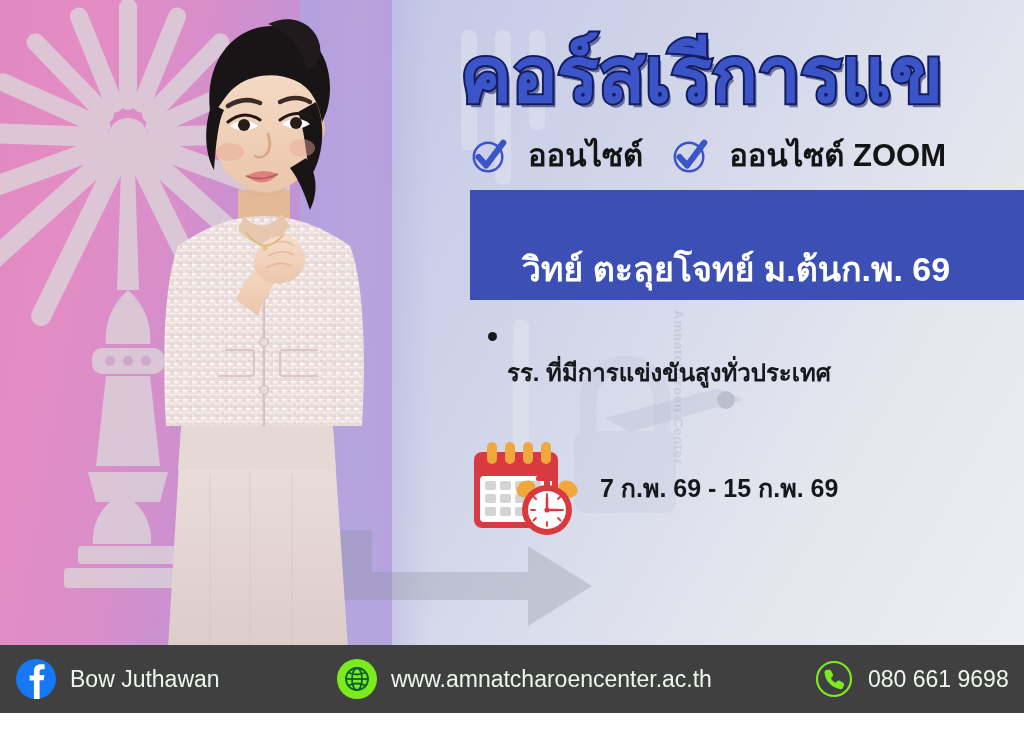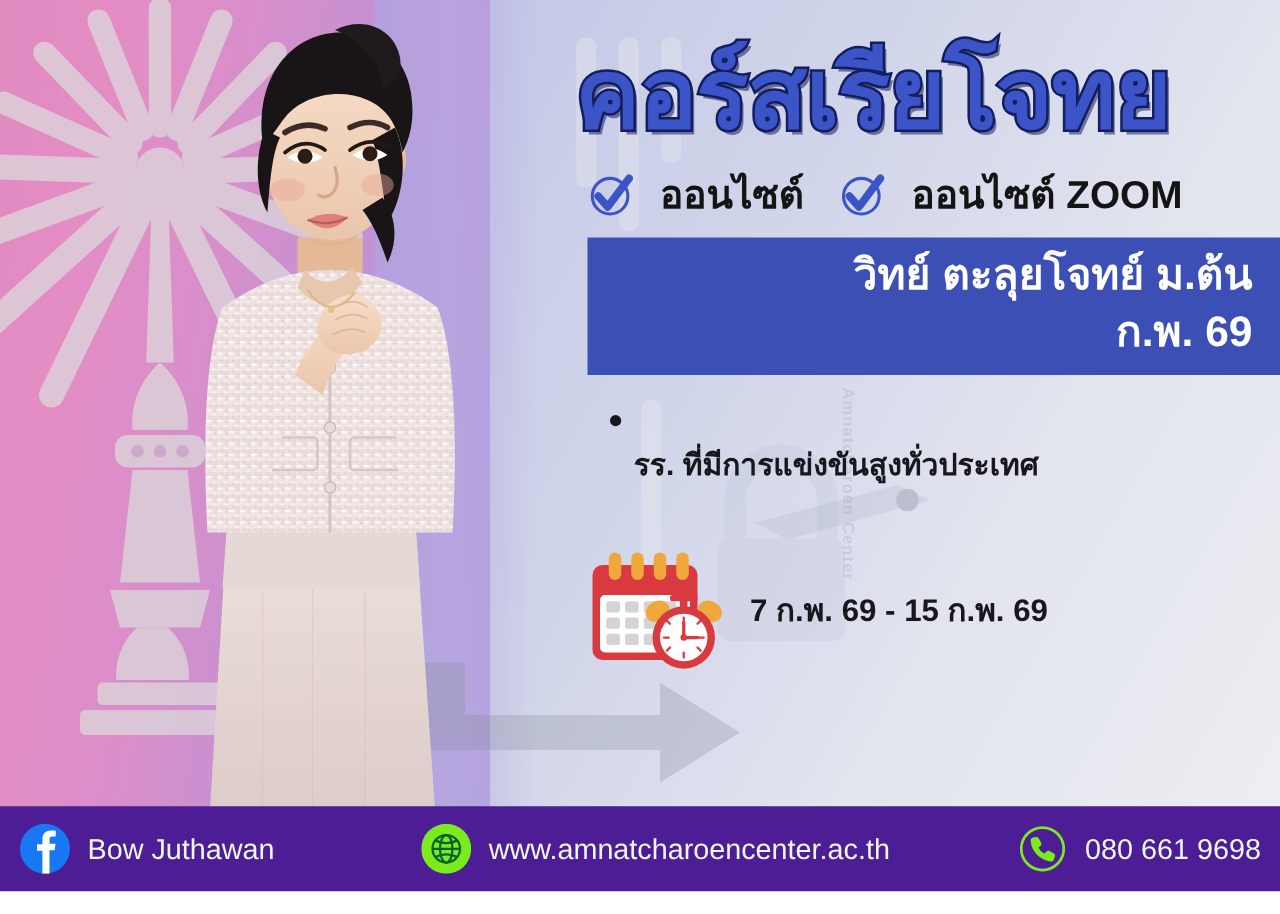--- a/index.html
+++ b/index.html
@@ -72,21 +72,21 @@
   .check-icon svg { display:block; width:100%; height:100%; }
   .mode-label {
     font-size: 31px; font-weight: 800; color: #141414; white-space: nowrap;
     line-height: 38px;
   }
 
   
   .course-box {
     position: absolute; left: 470px; top: 190px; width: 554px; height: 110px;
     background: #3b4fb5;
-    display: flex; flex-direction: column; justify-content: center;
+    display: flex; flex-direction: row; justify-content: center;
     align-items: flex-end; padding: 4px 22px 8px 0;
   }
   .course-line {
     color: #ffffff; font-weight: 800; font-size: 34px; line-height: 46px;
     white-space: nowrap; text-align: right;
   }
 
   
   .bullets { position: absolute; left: 488px; top: 316px; width: 520px; }
   .bullet-row { display: flex; align-items: flex-start; gap: 10px; }
@@ -116,21 +116,21 @@
     display: flex; align-items: center; justify-content: center;
   }
   .pill-text {
     color: #ffffff; font-weight: 800; font-size: 35px; white-space: nowrap;
     line-height: 72px;
   }
 
   
   .footer {
     position: absolute; left: 0; top: 645px; width: 1024px; height: 68px;
-    background: #4c1d95;
+    background: #404040;
     display: flex; align-items: center;
   }
   .f-item { display: flex; align-items: center; gap: 14px; position: absolute; }
   .f-fb    { left: 16px; }
   .f-web   { left: 337px; justify-content: center; }
   .f-phone { left: 814px; }
   .f-icon { width: 40px; height: 40px; flex: 0 0 40px; }
   .f-icon svg { display:block; width:100%; height:100%; }
   .f-label {
     color: #eef7ee; font-size: 23px; font-weight: 400; white-space: nowrap;
@@ -342,21 +342,21 @@
       <path d="M126 182 q16 -9 32 -2 q-14 16 -32 2 z" fill="#e07f7c"></path>
       <path d="M126 182 q16 6 32 -2" stroke="#b55d5e" stroke-width="1.6" fill="none"></path>
 
       <ellipse cx="110" cy="158" rx="14" ry="9" fill="#eba898" opacity=".5"></ellipse>
       <ellipse cx="182" cy="154" rx="13" ry="9" fill="#eba898" opacity=".45"></ellipse>
 
       <path d="M126 196 q20 12 40 -2" stroke="#dfb095" stroke-width="2" fill="none" opacity=".7"></path>
     </svg>
   </div>
 
-  <div class="headline">คอร์สเรียโจทย</div>
+  <div class="headline">คอร์สเรีการแข</div>
 
   <div class="modes">
 
     <div class="mode">
       <span class="check-icon">
         <svg viewBox="0 0 40 40" xmlns="http://www.w3.org/2000/svg">
           <circle cx="19" cy="21" r="15" fill="none" stroke="#3b55c8" stroke-width="2.6"></circle>
           <path d="M9 21 l8 9 L35 6" fill="none" stroke="#3b55c8" stroke-width="6.5" stroke-linecap="round" stroke-linejoin="round"></path>
         </svg>
       </span>

